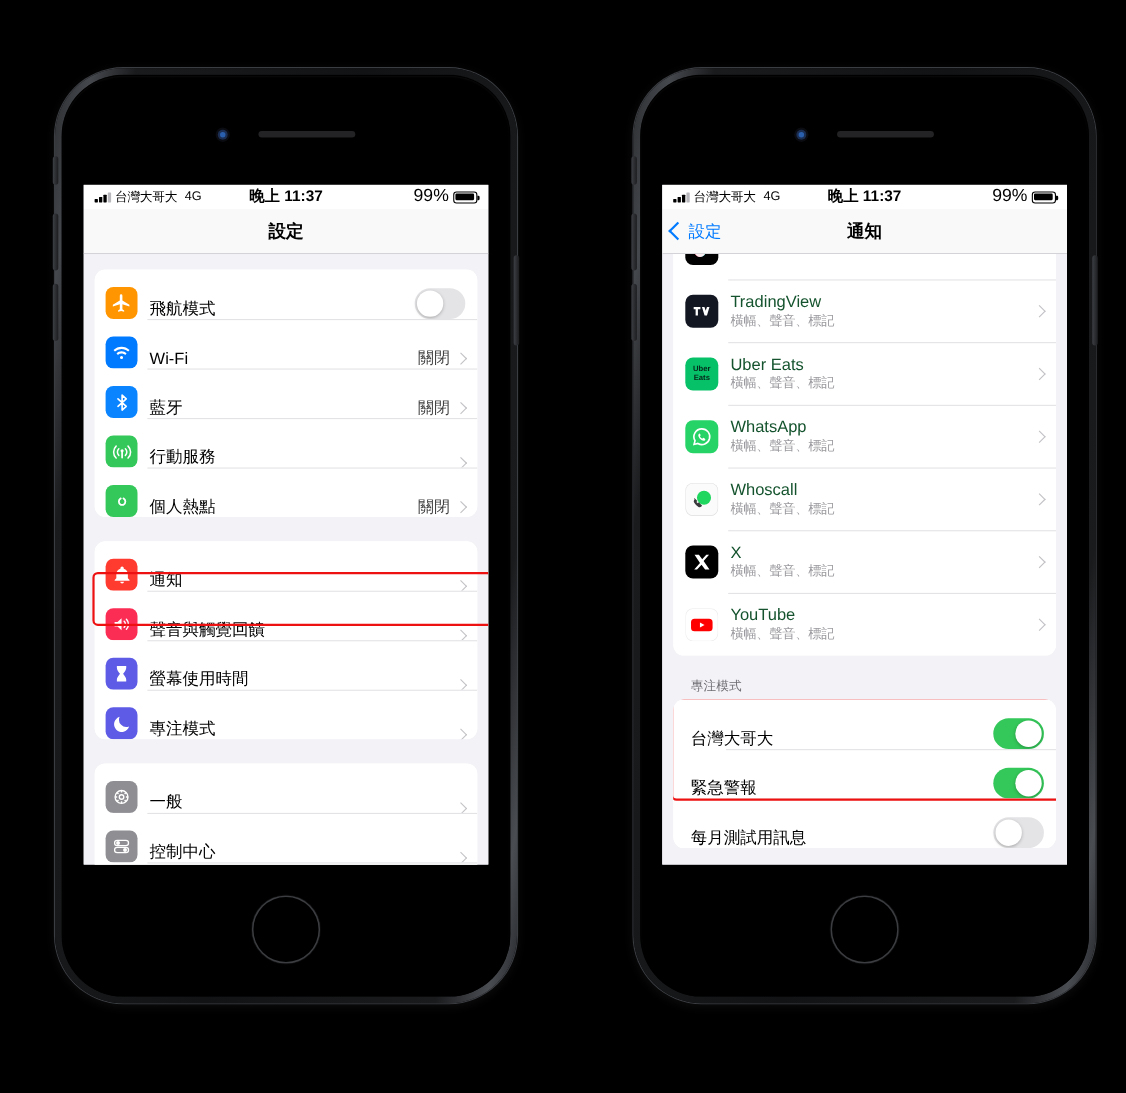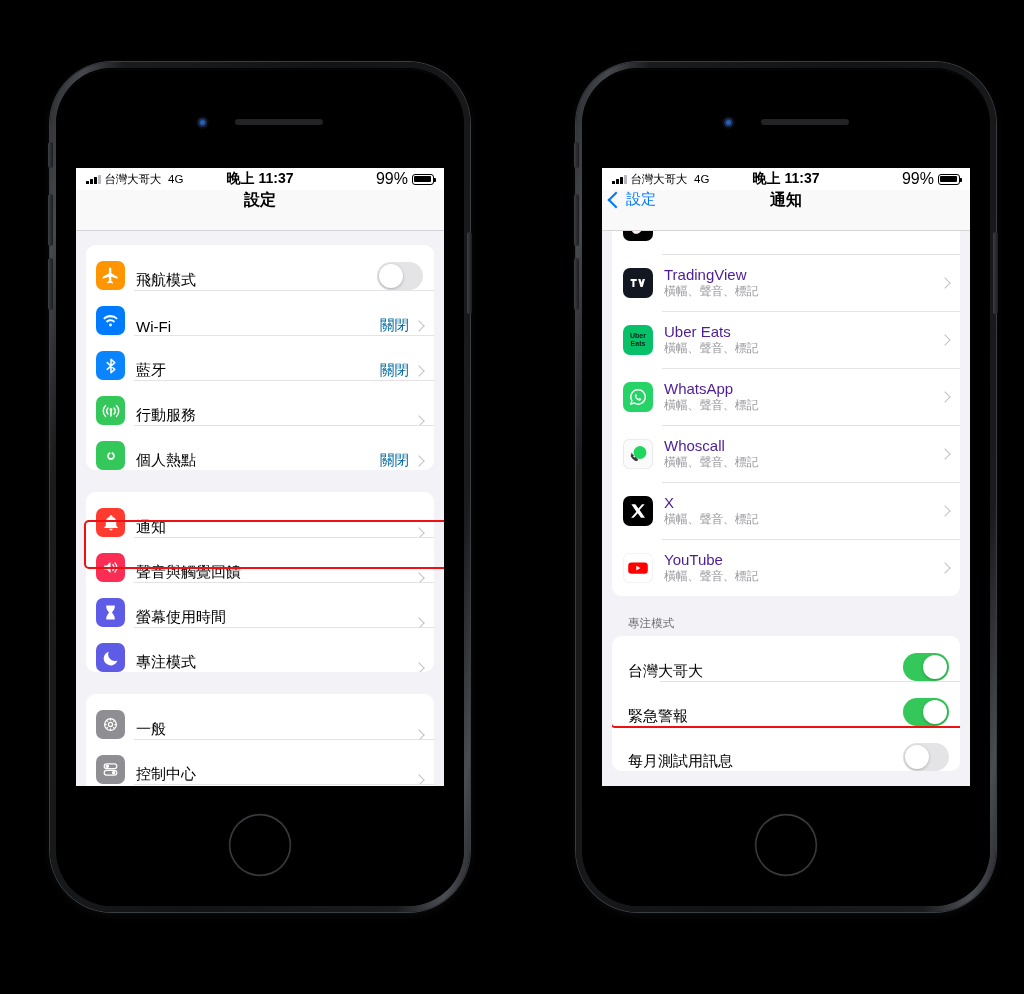--- a/index.html
+++ b/index.html
@@ -75,21 +75,21 @@
   .sb-time { position:absolute; left:0; right:0; text-align:center; font-weight:bold; font-size:14px; pointer-events:none; }
   .sb-right { margin-left:auto; display:flex; align-items:center; gap:4px; z-index:1; }
   .batt-pct { font-size:16px; }
   .batt { width:22px; height:11px; border:1.3px solid #000; border-radius:3px; position:relative; padding:1.2px; box-sizing:border-box; }
   .batt::after{ content:""; position:absolute; right:-3px; top:3px; width:1.8px; height:4px; background:#000; border-radius:0 1px 1px 0;}
   .batt span{ display:block; height:100%; background:#000; border-radius:1px; }
 
   
   .navbar {
     height:40px; background:#f9f9f9; position:relative;
-    display:flex; align-items:flex-start; justify-content:center;
+    display:flex; align-items:center; justify-content:center;
     border-bottom:0.5px solid #d4d4d8;
   }
   .nav-title { font-size:16px; font-weight:bold; color:#000; }
   .nav-back {
     position:absolute; left:8px; display:flex; align-items:center; gap:2px;
     color:#007aff; font-size:15px;
   }
   .chev-left { width:10px; height:10px; border-left:2.2px solid #007aff; border-bottom:2.2px solid #007aff; transform:rotate(45deg); display:inline-block; margin-right:2px;}
 
   
@@ -99,37 +99,37 @@
   .gap-lg { height:22px; }
   .pad-top { height:14px; }
 
   .row { display:flex; align-items:flex-end; height:45px; padding-left:10px; position:relative; background:#fff; }
   .row + .row::before {
     content:""; position:absolute; left:48px; right:0; top:0; height:0.6px; background:#e3e3e6;
   }
   .ic { width:29px; height:29px; border-radius:7px; flex:0 0 29px; display:flex; align-items:center; justify-content:center; color:#fff; }
   .row-label { margin-left:11px; font-size:15px; color:#000; }
   .row-right { margin-left:auto; display:flex; align-items:center; gap:6px; padding-right:11px; }
-  .row-value { color:#0369a1; font-size:14.5px; }
+  .row-value { color:#404040; font-size:14.5px; }
   .chev { width:7px; height:7px; border-top:1.8px solid #c2c2c6; border-right:1.8px solid #c2c2c6; transform:rotate(45deg); }
 
   
   .toggle { width:46px; height:28px; border-radius:14px; background:#e4e4e6; position:relative; flex:0 0 46px;}
   .toggle .knob { position:absolute; top:1.8px; left:1.8px; width:24.4px; height:24.4px; border-radius:50%; background:#fff; box-shadow:0 1px 3px rgba(0,0,0,0.25); }
   .toggle.on { background:#34c759; }
   .toggle.on .knob { left:auto; right:1.8px; }
 
   
   .approw { display:flex; align-items:center; height:57px; padding-left:11px; position:relative; background:#fff;}
   .approw + .approw::before, .approw.cont + .approw::before {
     content:""; position:absolute; left:50px; right:0; top:0; height:0.6px; background:#e3e3e6;
   }
   .appic { width:30px; height:30px; border-radius:7px; flex:0 0 30px; overflow:hidden; display:flex; align-items:center; justify-content:center; }
   .apptexts { margin-left:11px; display:flex; flex-direction:column; gap:1px; }
-  .appname { font-size:15px; color:#4c1d95; line-height:1.15; }
+  .appname { font-size:15px; color:#14532d; line-height:1.15; }
   .appsub { font-size:12px; color:#9a9a9f; line-height:1.15; letter-spacing:-0.2px;}
 
   .sec-header { font-size:11.5px; color:#6d6d72; padding:6px 0 5px 26px; letter-spacing:0.1px; }
 
   
   .hl {
     position:absolute; border:2.6px solid #ee1111; border-radius:5px;
     pointer-events:none; box-sizing:border-box;
   }
 

